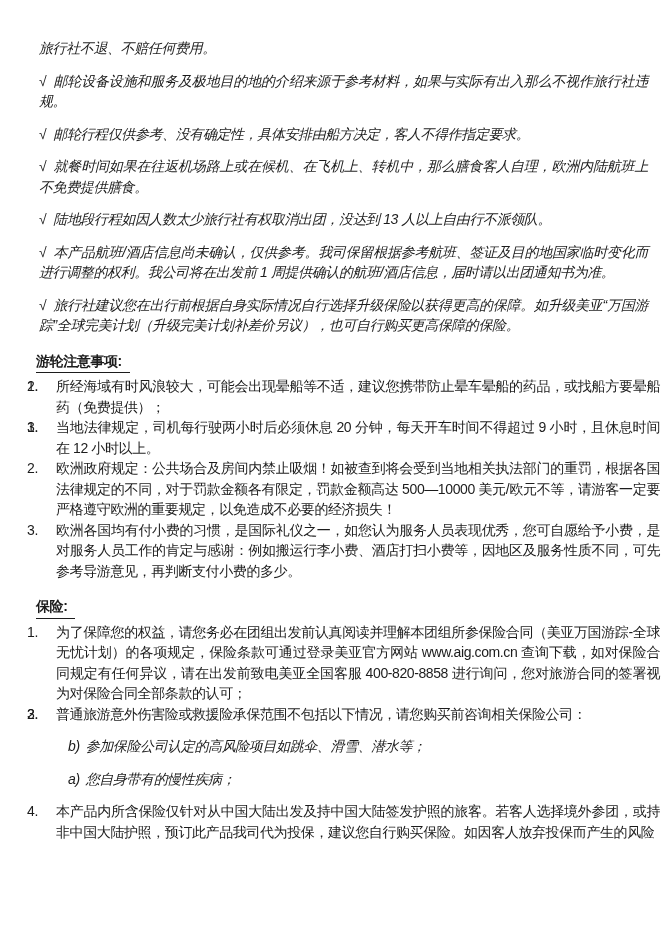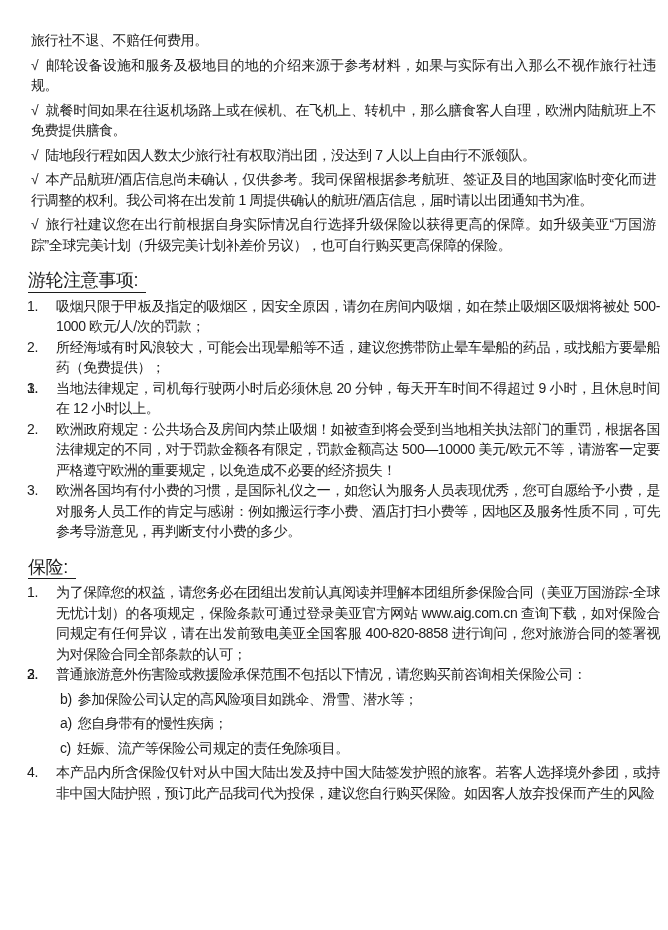--- a/index.html
+++ b/index.html
@@ -9,26 +9,26 @@
     width:668px; height:930px;
     background:#ffffff;
     color:#1c1c1c;
     font-family:"Liberation Sans","DejaVu Sans",sans-serif;
     font-size:14px;
     line-height:20.5px;
     letter-spacing:-0.4px;
     padding:26px 8px 0 27px;
     overflow:hidden;
   }
-  .page p { margin:4px; text-align:justify; }
+  .page p { margin:12px; text-align:justify;font-style:italic; }
   .notice .mark { margin-right:7px; }
   h2.heading {
-    font-size:18px;
-    font-weight:400;
-    margin:15px 0 3px 1px;
+    font-size:14px;
+    font-weight:700;
+    margin:15px 0 3px 9px;
     line-height:20.5px;
   }
   h2.heading .hd {
     display:inline-block;
     border-bottom:1.5px solid #1c1c1c;
     padding:0 8px 1px 0;
   }
   .item {
     position:relative;
     padding-left:29px;
@@ -41,38 +41,38 @@
   .sub .smark { margin-right:6px; }
 </style>
 </head>
 <body>
 
 <div class="page">
 
   <p>旅行社不退、不赔任何费用。</p>
 
   <p class="notice"><span class="mark">√</span><span>邮轮设备设施和服务及极地目的地的介绍来源于参考材料，如果与实际有出入那么不视作旅行社违规。</span></p>
+  <p class="notice"><span class="mark">√</span><span>邮轮行程仅供参考、没有确定性，具体安排由船方决定，客人不得作指定要求。</span></p>
   <p class="notice"><span class="mark">√</span><span>就餐时间如果在往返机场路上或在候机、在飞机上、转机中，那么膳食客人自理，欧洲内陆航班上不免费提供膳食。</span></p>
-  <p class="notice"><span class="mark">√</span><span>陆地段行程如因人数太少旅行社有权取消出团，没达到 7 人以上自由行不派领队。</span></p>
+  <p class="notice"><span class="mark">√</span><span>陆地段行程如因人数太少旅行社有权取消出团，没达到 13 人以上自由行不派领队。</span></p>
   <p class="notice"><span class="mark">√</span><span>本产品航班/酒店信息尚未确认，仅供参考。我司保留根据参考航班、签证及目的地国家临时变化而进行调整的权利。我公司将在出发前 1 周提供确认的航班/酒店信息，届时请以出团通知书为准。</span></p>
   <p class="notice"><span class="mark">√</span><span>旅行社建议您在出行前根据自身实际情况自行选择升级保险以获得更高的保障。如升级美亚“万国游踪”全球完美计划（升级完美计划补差价另议），也可自行购买更高保障的保险。</span></p>
 
   <h2 class="heading"><span class="hd">游轮注意事项:</span></h2>
-  <div class="item"><span class="num">1.</span><span>吸烟只限于甲板及指定的吸烟区，因安全原因，请勿在房间内吸烟，如在禁止吸烟区吸烟将被处 500-1000 欧元/人/次的罚款；</span></div>
+  <div class="item"><span class="num">1.</span></div>
   <div class="item"><span class="num">2.</span><span>所经海域有时风浪较大，可能会出现晕船等不适，建议您携带防止晕车晕船的药品，或找船方要晕船药（免费提供）；</span></div>
   <div class="item"><span class="num">3.</span></div>
 
   <div class="item"><span class="num">1.</span><span>当地法律规定，司机每行驶两小时后必须休息 20 分钟，每天开车时间不得超过 9 小时，且休息时间在 12 小时以上。</span></div>
   <div class="item"><span class="num">2.</span><span>欧洲政府规定：公共场合及房间内禁止吸烟！如被查到将会受到当地相关执法部门的重罚，根据各国法律规定的不同，对于罚款金额各有限定，罚款金额高达 500—10000 美元/欧元不等，请游客一定要严格遵守欧洲的重要规定，以免造成不必要的经济损失！</span></div>
   <div class="item"><span class="num">3.</span><span>欧洲各国均有付小费的习惯，是国际礼仪之一，如您认为服务人员表现优秀，您可自愿给予小费，是对服务人员工作的肯定与感谢：例如搬运行李小费、酒店打扫小费等，因地区及服务性质不同，可先参考导游意见，再判断支付小费的多少。</span></div>
 
   <h2 class="heading"><span class="hd">保险:</span></h2>
   <div class="item"><span class="num">1.</span><span>为了保障您的权益，请您务必在团组出发前认真阅读并理解本团组所参保险合同（美亚万国游踪-全球无忧计划）的各项规定，保险条款可通过登录美亚官方网站 www.aig.com.cn 查询下载，如对保险合同规定有任何异议，请在出发前致电美亚全国客服 400-820-8858 进行询问，您对旅游合同的签署视为对保险合同全部条款的认可；</span></div>
   <div class="item"><span class="num">2.</span></div>
   <div class="item">
     <span class="num">3.</span><span>普通旅游意外伤害险或救援险承保范围不包括以下情况，请您购买前咨询相关保险公司：</span>
     <p class="sub"><span class="smark">b)</span><span>参加保险公司认定的高风险项目如跳伞、滑雪、潜水等；</span></p>
     <p class="sub"><span class="smark">a)</span><span>您自身带有的慢性疾病；</span></p>
-    <p class="sub"><span class="smark">c)</span><span>妊娠、流产等保险公司规定的责任免除项目。</span></p>
   </div>
   <div class="item"><span class="num">4.</span><span>本产品内所含保险仅针对从中国大陆出发及持中国大陆签发护照的旅客。若客人选择境外参团，或持非中国大陆护照，预订此产品我司代为投保，建议您自行购买保险。如因客人放弃投保而产生的风险</span></div>
 
 </div>
 
 </body></html>

